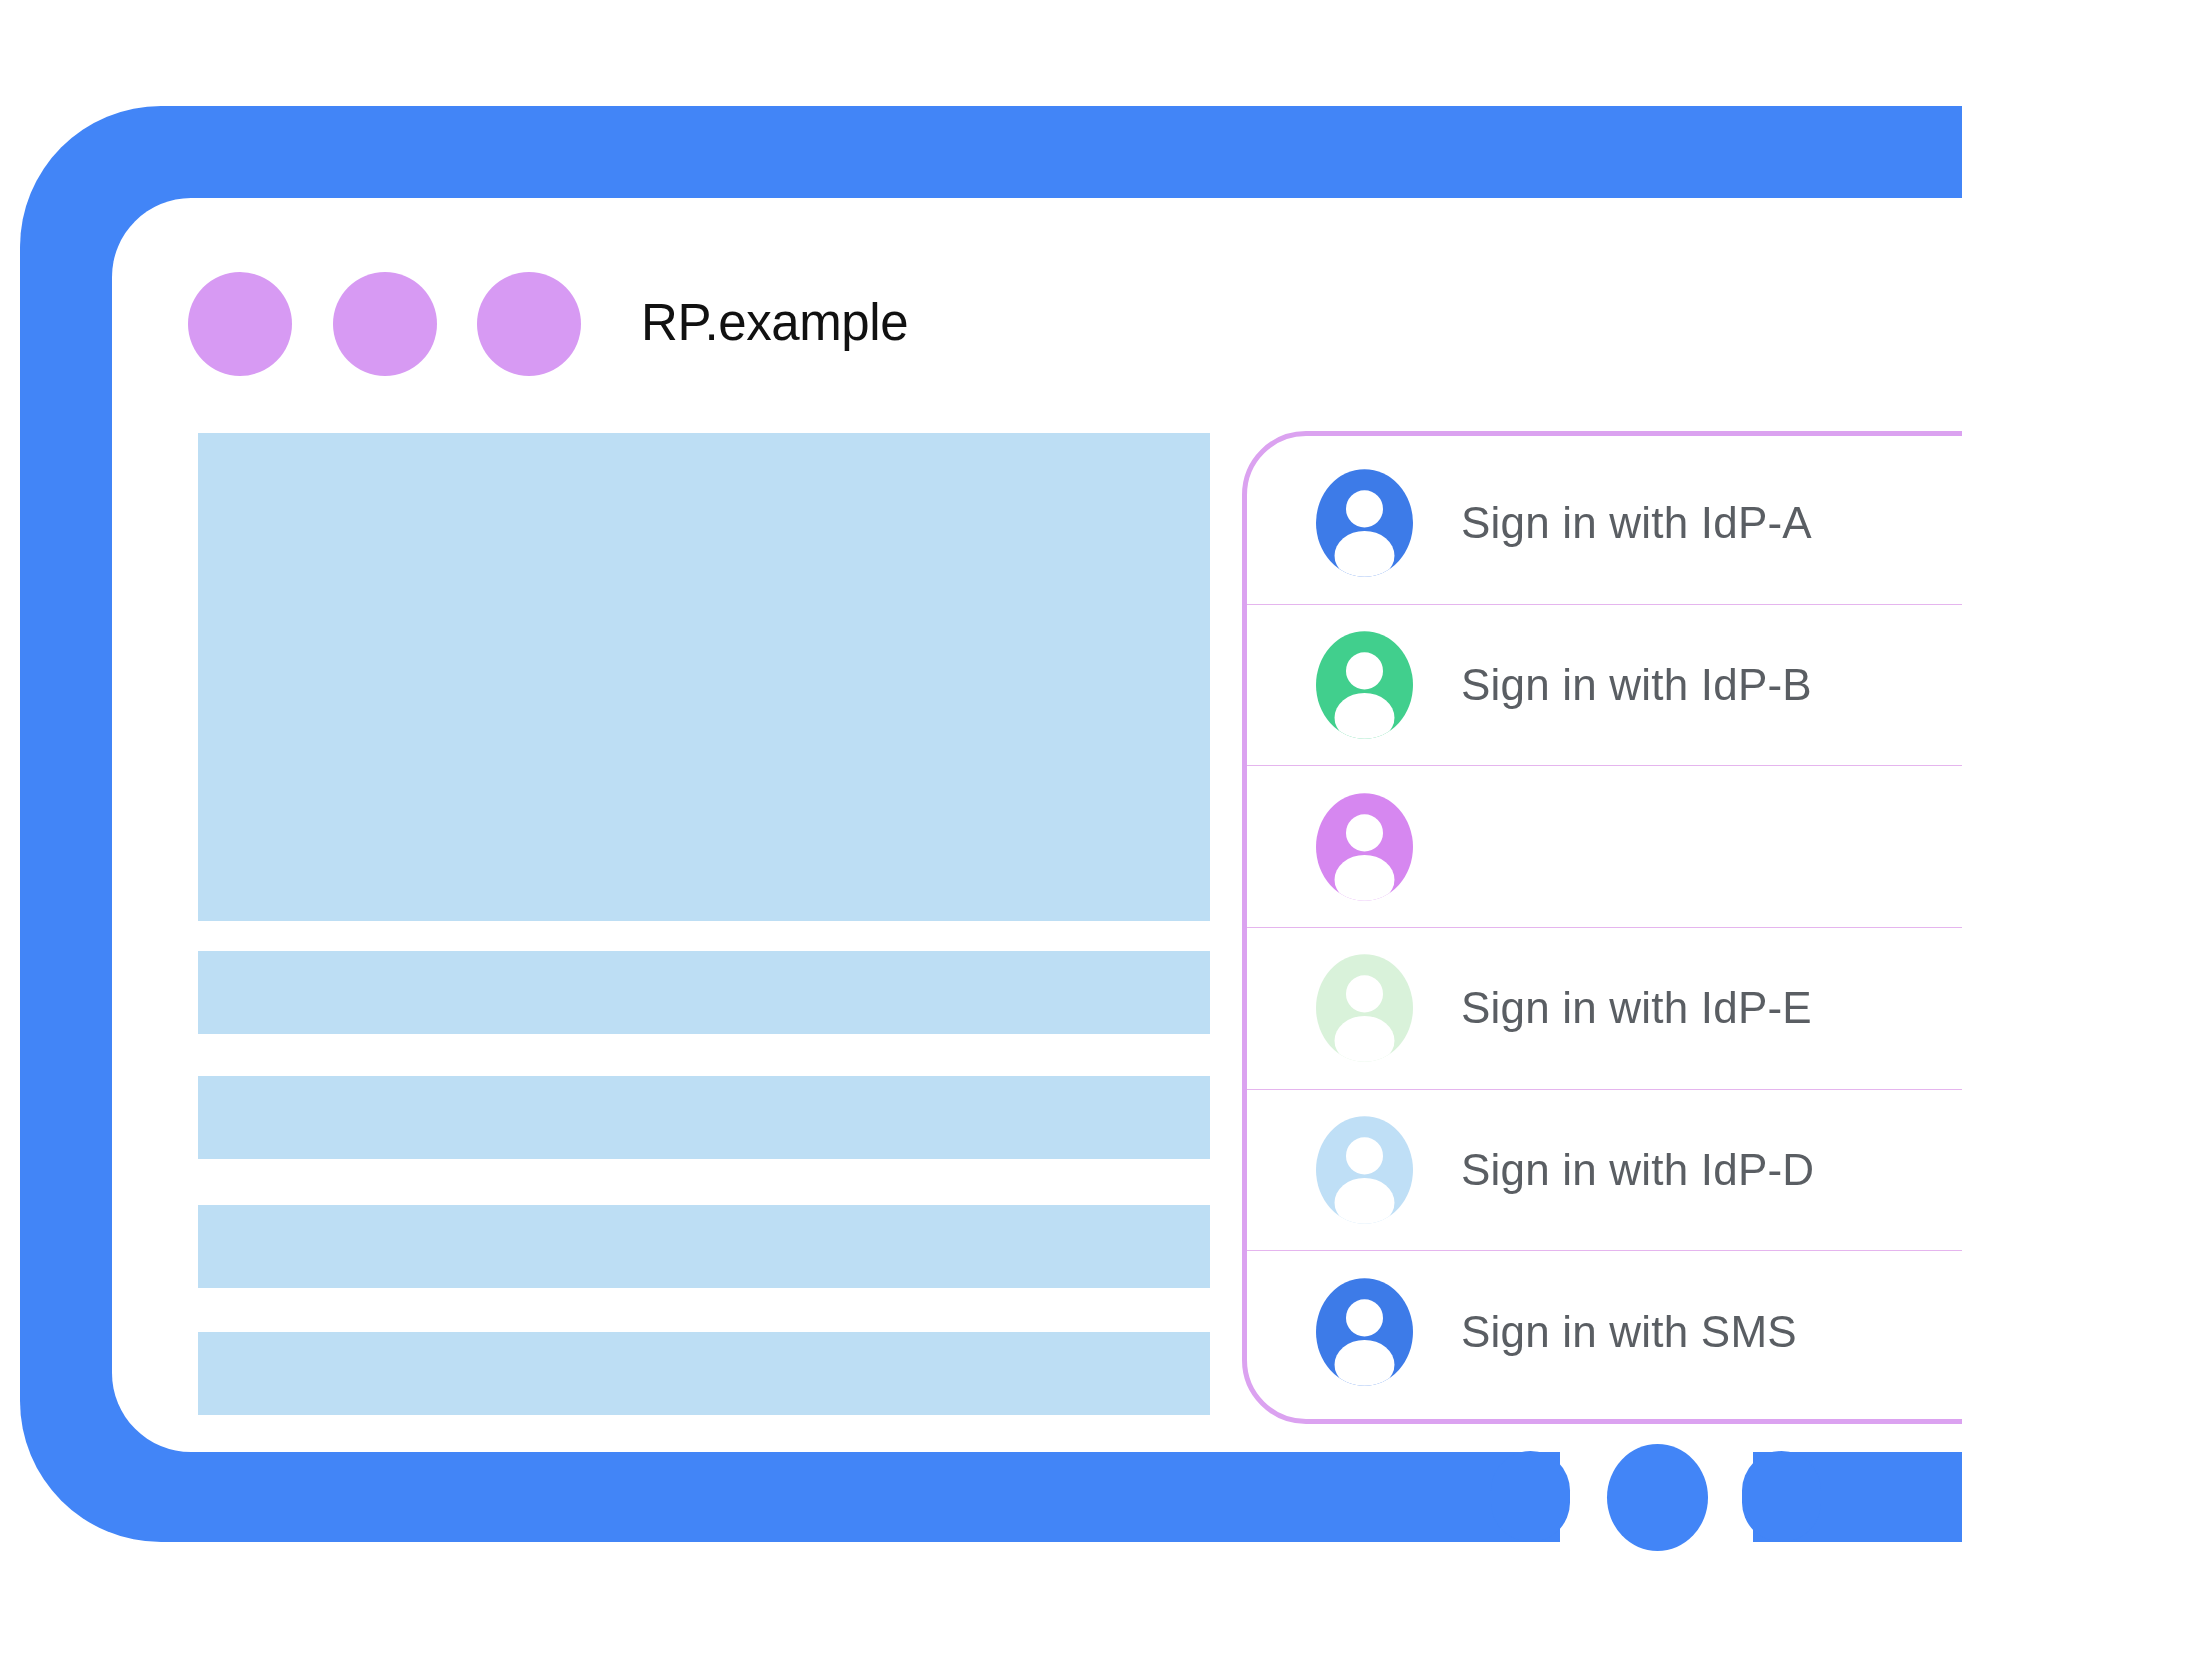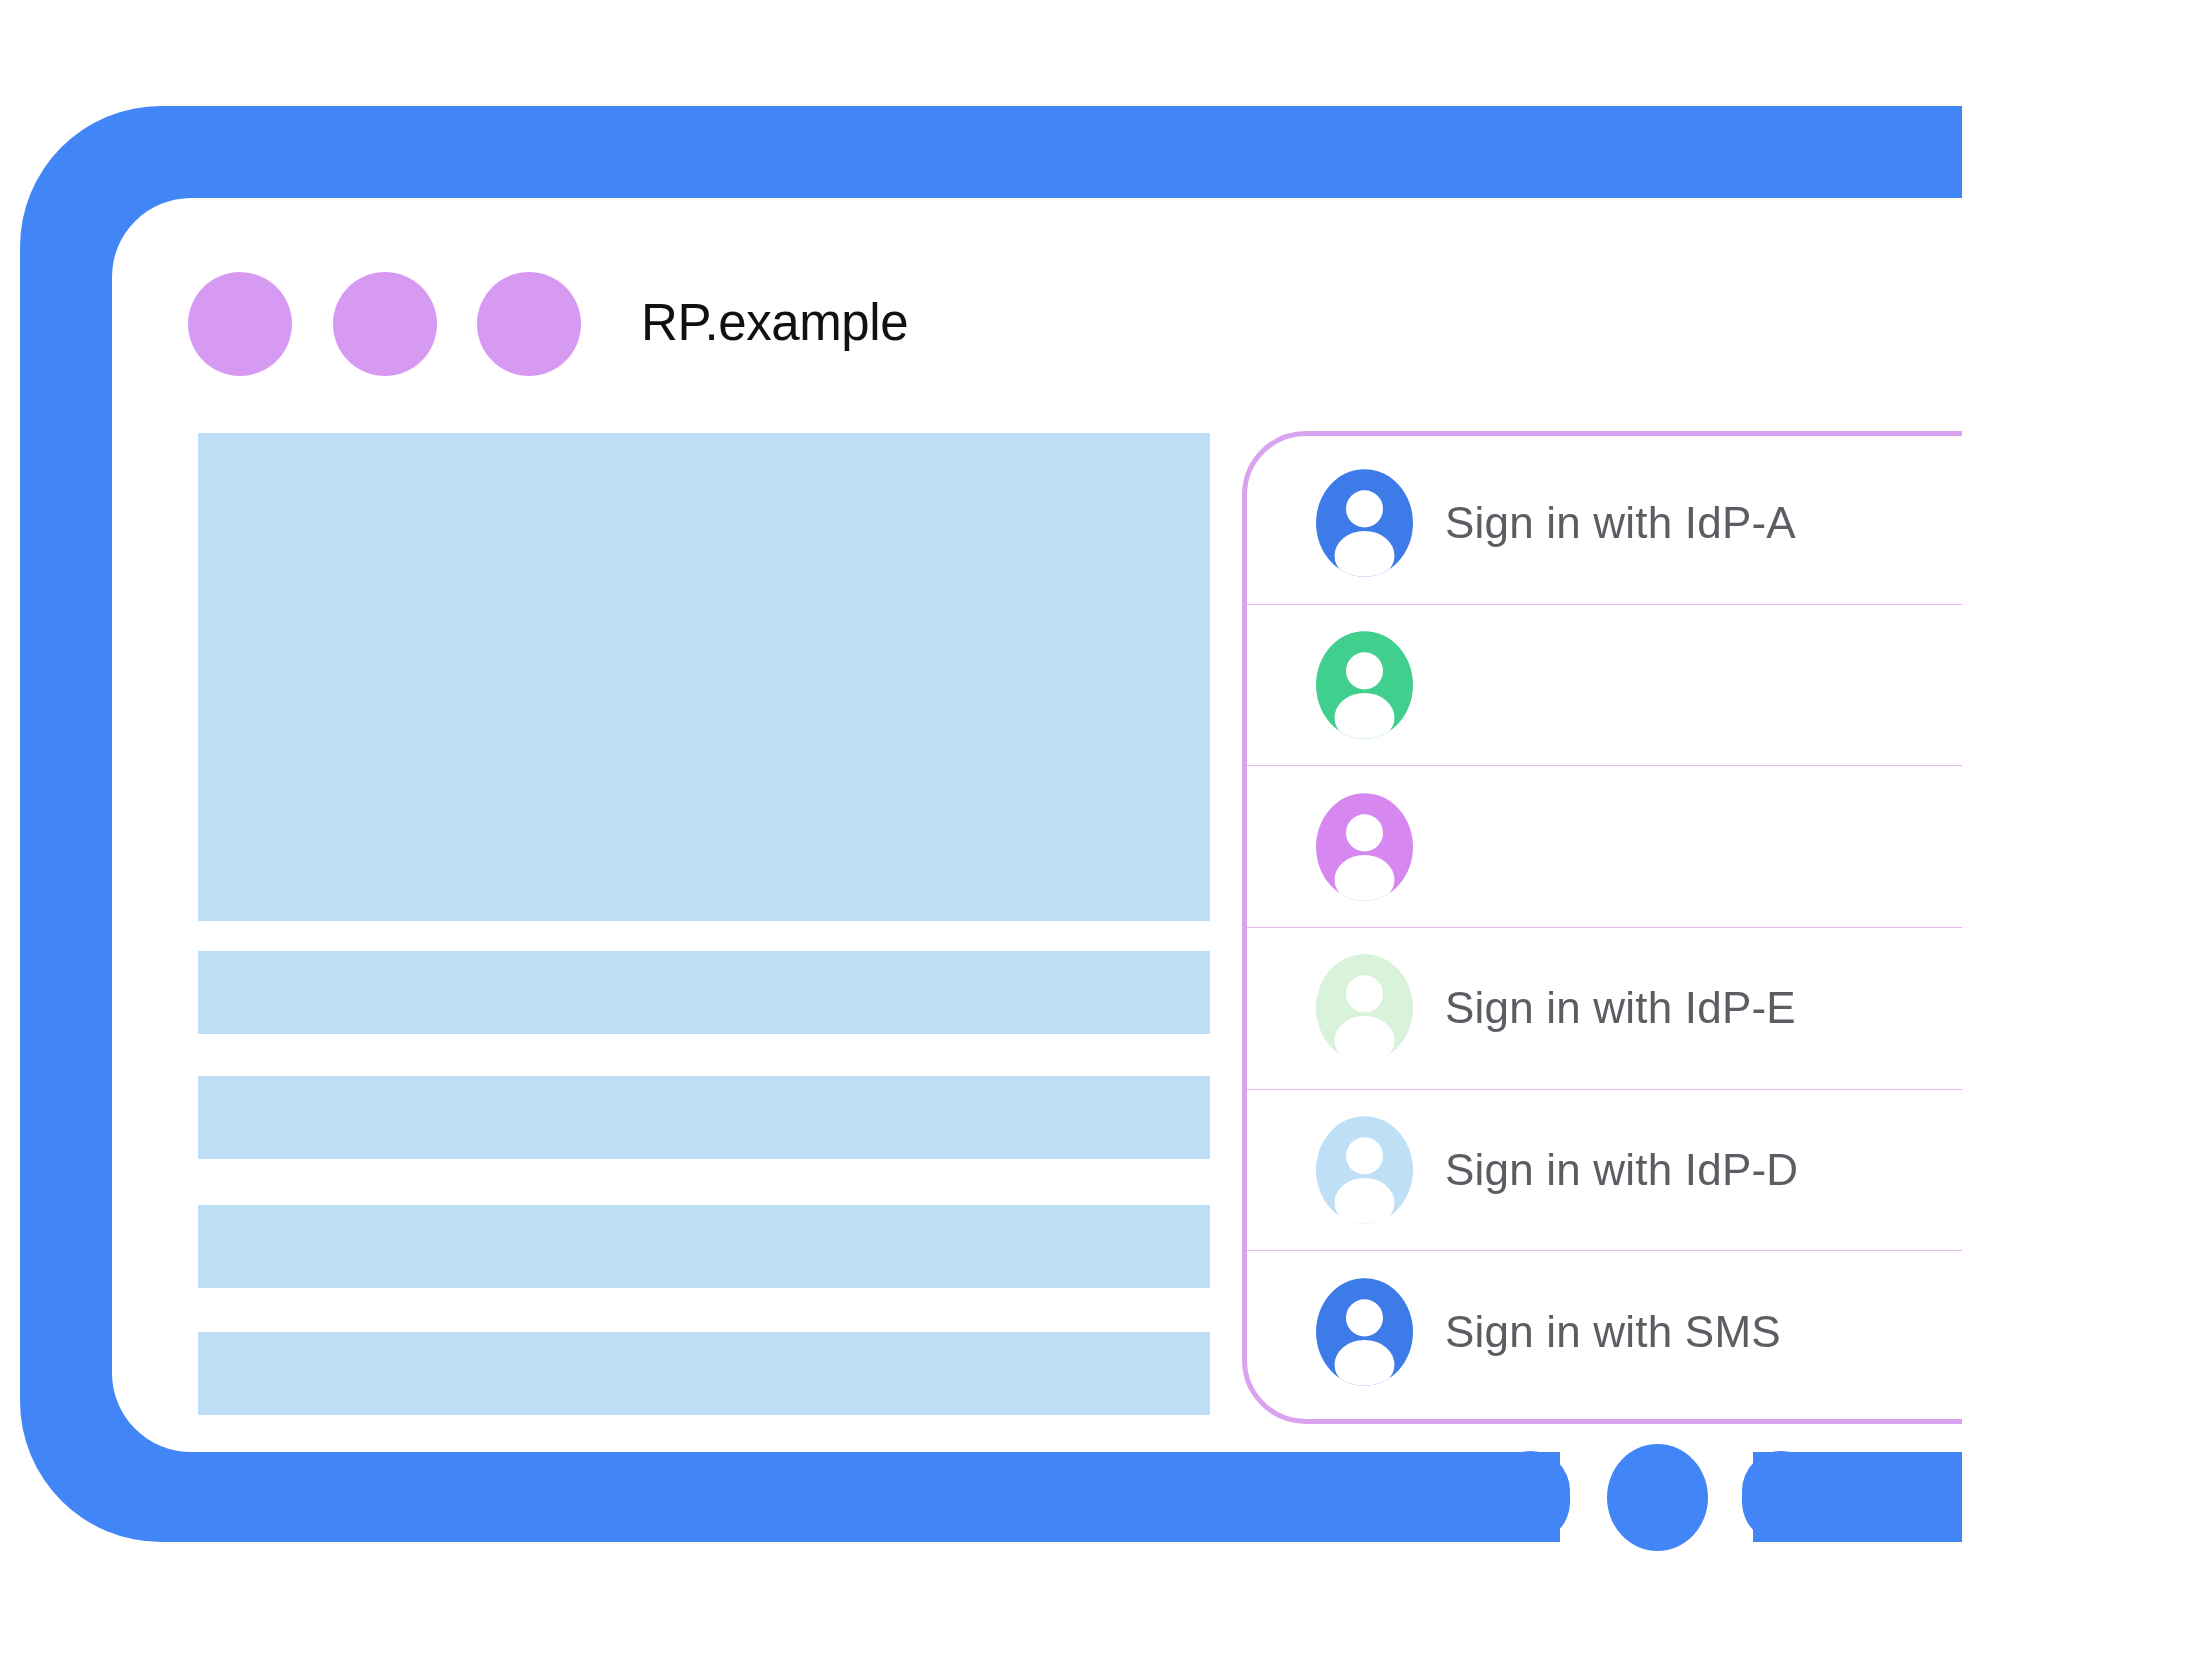--- a/index.html
+++ b/index.html
@@ -88,21 +88,21 @@
     border-radius: 64px;
     display: flex;
     flex-direction: column;
     padding: 7px 0;
     overflow: hidden;
   }
   .signin-row {
     flex: 1 1 0;
     display: flex;
     align-items: center;
-    gap: 32px;
+    gap: 48px;
     padding: 0 42px 0 69px;
     border-bottom: 1.8px solid var(--divider, #E5B5EE);
     min-height: 0;
   }
   .signin-row:last-child { border-bottom: none; }
   .avatar {
     flex: 0 0 auto;
     width: 97px; height: 108px;
     display: block;
   }
@@ -160,20 +160,21 @@
                 <ellipse cx="55" cy="61" rx="55" ry="61"></ellipse>
               </clipPath>
             </defs>
             <ellipse cx="55" cy="61" rx="55" ry="61" fill="#41CF8D"></ellipse>
             <g clip-path="url(#ac1)" fill="#ffffff">
               <circle cx="55" cy="45" r="21"></circle>
               <ellipse cx="55" cy="98" rx="34" ry="28"></ellipse>
             </g>
           </svg>
         </span>
+        <span class="signin-label">Sign in with IdP-B</span>
       </div>
       <div class="signin-row">
         <span class="avatar">
           <svg viewBox="0 0 110 122" aria-hidden="true">
             <defs>
               <clipPath id="ac2">
                 <ellipse cx="55" cy="61" rx="55" ry="61"></ellipse>
               </clipPath>
             </defs>
             <ellipse cx="55" cy="61" rx="55" ry="61" fill="#D687F0"></ellipse>

